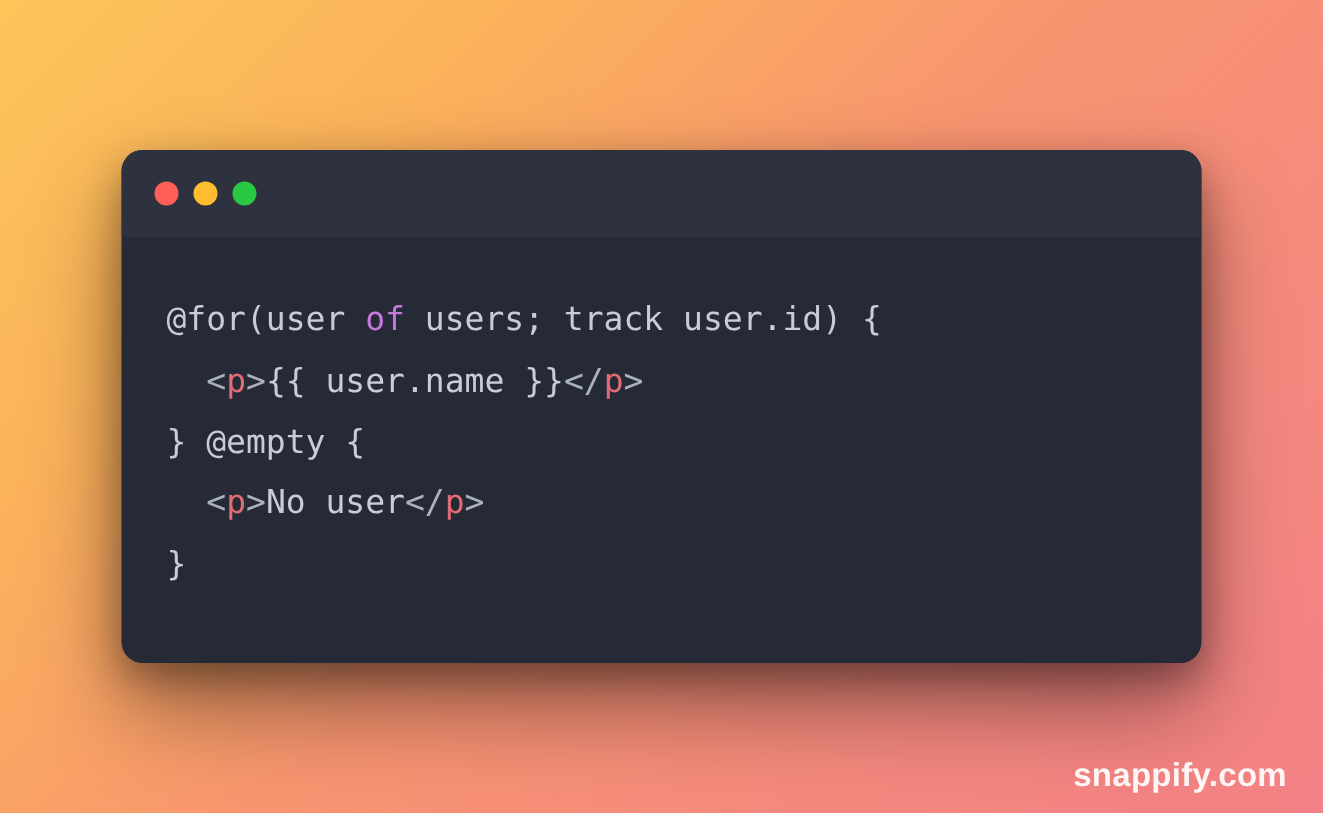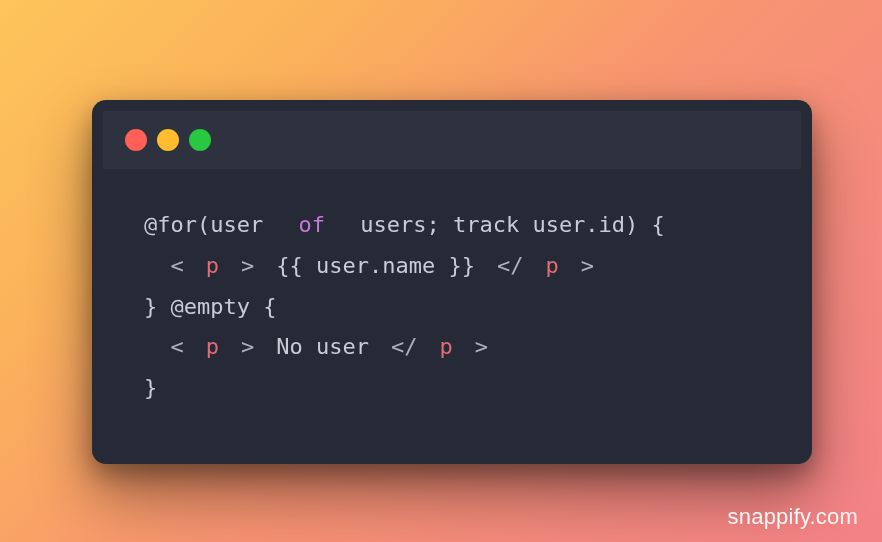--- a/index.html
+++ b/index.html
@@ -1,15 +1,15 @@
 <!DOCTYPE html>
 <html><head>
   <meta charset="utf-8">
   <style>
-    * { margin: 0; padding: 11px; box-sizing: border-box; }
+    * { margin: 0; padding: 0; box-sizing: border-box; }
     body {
       width: 882px;
       height: 542px;
       background: linear-gradient(135deg, #fdc55a 0%, #fbb15b 25%, #f89570 50%, #f5897e 75%, #f38186 100%);
       display: flex;
       align-items: center;
       justify-content: center;
       position: relative;
       font-family: 'Menlo', 'Monaco', 'Consolas', monospace;
       overflow: hidden;
@@ -48,21 +48,21 @@
     .tok-keyword { color: #c678dd; }
     .tok-tag { color: #e06c75; }
     .tok-punct { color: #abb2bf; }
     .watermark {
       position: absolute;
       bottom: 12px;
       right: 24px;
       color: rgba(255,255,255,0.92);
       font-family: -apple-system, BlinkMacSystemFont, 'Segoe UI', sans-serif;
       font-size: 22px;
-      font-weight: 400;
+      font-weight: 700;
       letter-spacing: 0.2px;
     }
   </style>
 </head>
 <body>
 
 <div class="window">
   <div class="titlebar">
     <div class="traffic-light red"></div>
     <div class="traffic-light yellow"></div>

